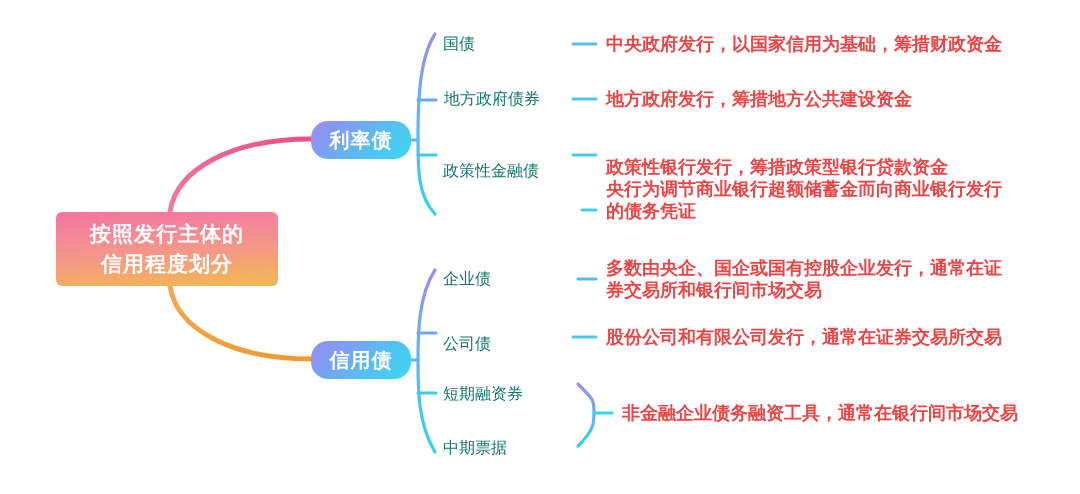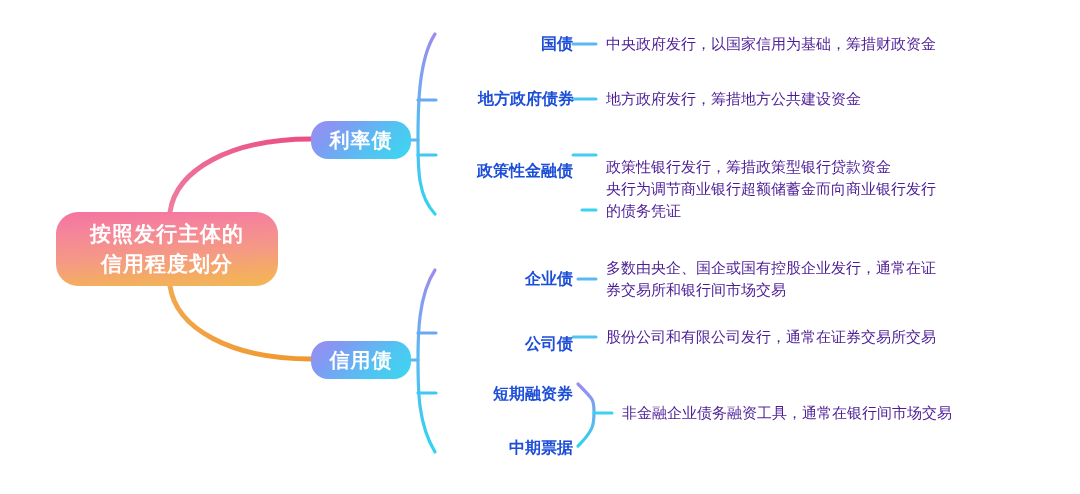--- a/index.html
+++ b/index.html
@@ -26,21 +26,21 @@
     pointer-events: none;
   }
 
   
   .root-node {
     position: absolute;
     left: 56px;
     top: 212px;
     width: 222px;
     height: 74px;
-    border-radius: 22px;
+    border-radius: 6px;
     background: linear-gradient(176deg, #f4739f 0%, #f5839c 22%, #f59a84 58%, #f4ac62 82%, #f2b755 100%);
     display: flex;
     flex-direction: column;
     align-items: center;
     justify-content: center;
     box-sizing: border-box;
   }
   .root-node .line {
     color: #ffffff;
     font-size: 21px;
@@ -68,35 +68,35 @@
     letter-spacing: 1px;
     white-space: nowrap;
   }
   #branch-0 { left: 311px; top: 121px; }
   #branch-1 { left: 311px; top: 341px; }
 
   
   .leaf-label {
     position: absolute;
     font-size: 16px;
-    font-weight: bold;
-    color: #1d4ed8;
+    font-weight: normal;
+    color: #0f766e;
     white-space: nowrap;
-    text-align: right;
     transform: translateY(-50%);
   }
 
   
   .desc {
     position: absolute;
-    font-size: 15px;
-    color: #4c1d95;
+    font-size: 18px;
+    color: #ef4444;
     line-height: 22px;
     transform: translateY(-50%);
     white-space: pre-line;
+    font-weight: bold;
   }
 </style>
 </head>
 <body>
 
 <div id="canvas">
 
   <svg class="wires" viewBox="0 0 1080 494">
     <defs>
       <linearGradient id="gradPink" x1="0" y1="1" x2="1" y2="0">

